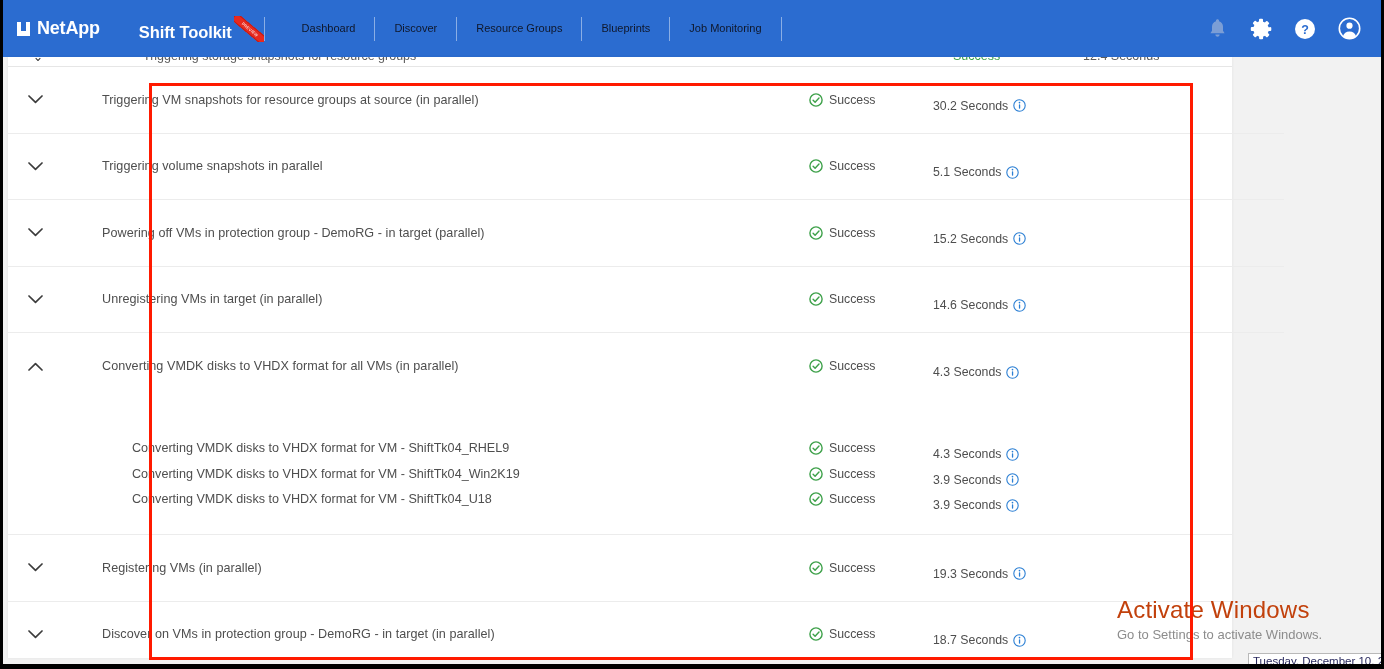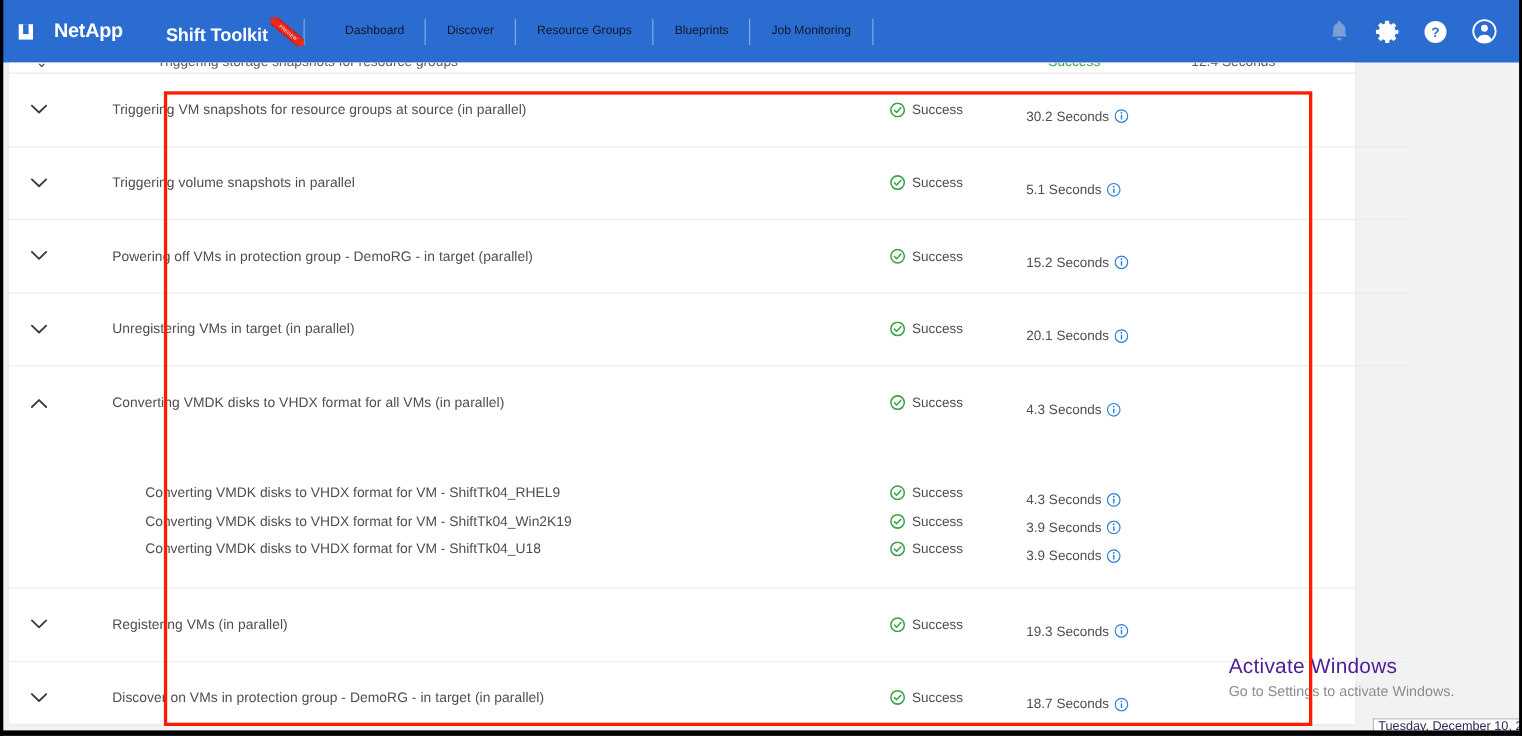--- a/index.html
+++ b/index.html
@@ -29,21 +29,21 @@
     height: 57px;
     background: #2b6cd0;
     display: flex;
     align-items: center;
   }
 
   .brand-logo {
     display: flex;
     align-items: center;
     margin-left: 17px;
-    gap: 19px;
+    gap: 7px;
   }
   .logo-mark {
     position: relative;
     width: 13px; height: 14px;
     background: #ffffff;
   }
   .logo-mark::after {
     content: "";
     position: absolute;
     left: 4px; top: 0;
@@ -293,22 +293,22 @@
   
   .watermark {
     position: absolute;
     left: 1117px;
     top: 596px;
     z-index: 20;
     pointer-events: none;
     user-select: none;
   }
   .watermark .wm-title {
-    color: #4c1d95;
-    font-size: 19px;
+    color: #c2410c;
+    font-size: 24px;
     letter-spacing: 0.2px;
     white-space: nowrap;
   }
   .watermark .wm-sub {
     color: #8c8c8c;
     font-size: 13px;
     margin-top: 3px;
     white-space: nowrap;
   }
 
@@ -499,21 +499,21 @@
         </span>
         <span class="row-label">Unregistering VMs in target (in parallel)</span>
         <span class="row-status">
           <svg width="14" height="14" viewBox="0 0 14 14">
               <circle cx="7" cy="7" r="6.1" fill="none" stroke="#3ea14a" stroke-width="1.4"></circle>
               <path d="M4.1 7.2l2 2 3.9-4.2" fill="none" stroke="#3ea14a" stroke-width="1.4" stroke-linecap="round" stroke-linejoin="round"></path>
             </svg>
           <span class="txt">Success</span>
         </span>
         <span class="row-duration">
-          <span class="txt">20.1 Seconds</span>
+          <span class="txt">14.6 Seconds</span>
           <svg width="13" height="13" viewBox="0 0 13 13">
               <circle cx="6.5" cy="6.5" r="5.7" fill="none" stroke="#2b7fd4" stroke-width="1.1"></circle>
               <circle cx="6.5" cy="3.6" r="0.85" fill="#2b7fd4"></circle>
               <rect x="5.9" y="5.3" width="1.3" height="4.4" rx="0.6" fill="#2b7fd4"></rect>
             </svg>
         </span>
       </div>
 
       <div class="row expanded-parent">
         <span class="row-chevron">

